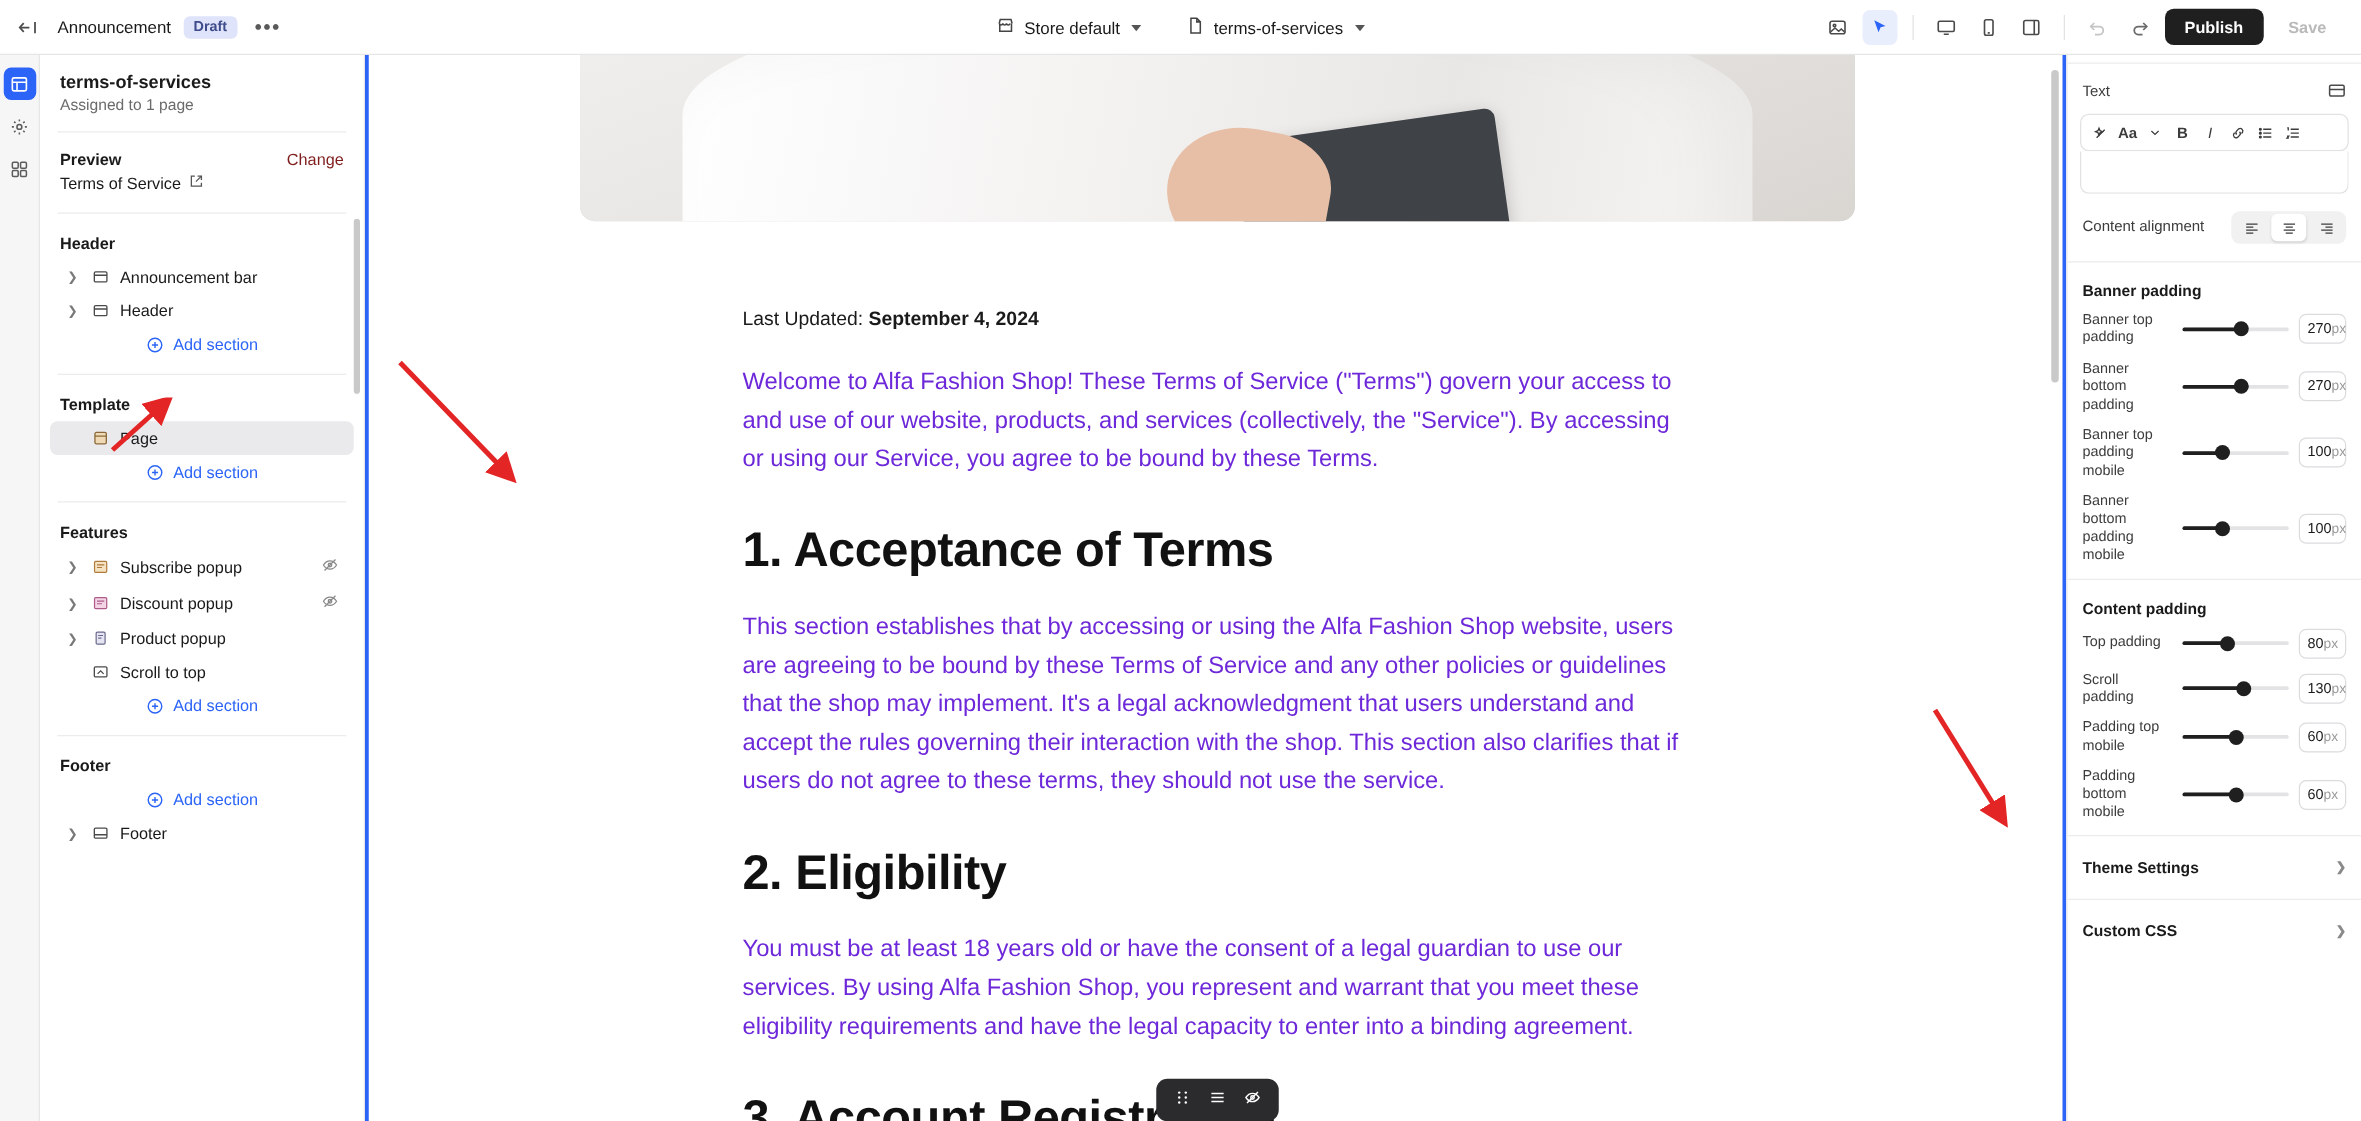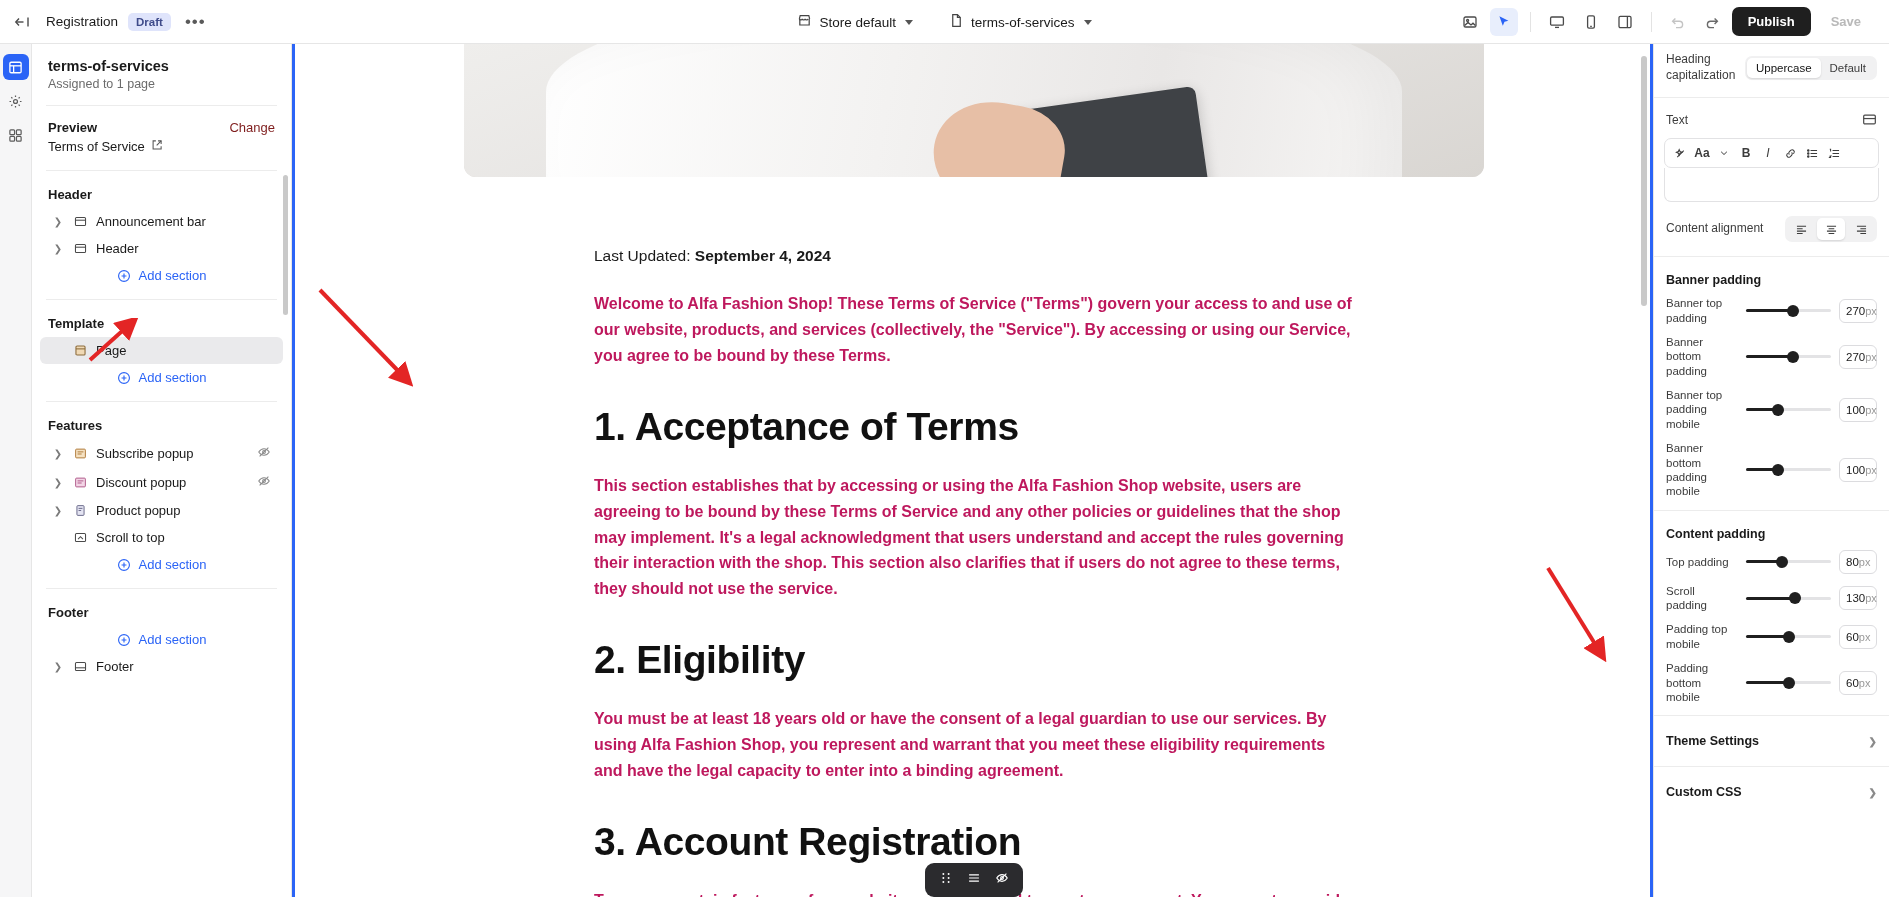--- a/index.html
+++ b/index.html
@@ -151,21 +151,21 @@
   .hero-hand {
     position: absolute; left: 46%; top: 44%; width: 130px; height: 110px;
     background: #e7bfa6; border-radius: 50% 40% 45% 55%; transform: rotate(10deg);
   }
   .content { padding: 70px 130px 0 130px; }
   .p-last {
     font-size: 15.5px; color: #1a1a1a; margin: 0 0 26px 0;
   }
   .p-last b { font-weight: 700; }
   .p-body {
-    font-size: 16px; line-height: 1.62; color: #be185d; margin: 0 0 36px 0; font-weight: bold;
+    font-size: 19px; line-height: 1.62; color: #6d28d9; margin: 0 0 36px 0;
   }
   .h-sec {
     font-size: 39px; font-weight: 800; letter-spacing: -0.4px;
     margin: 0 0 24px 0; color: #111;
   }
   .canvas-scroll {
     position: absolute; right: 6px; top: 12px; width: 6px; height: 250px;
     background: #c9c9c9; border-radius: 4px;
   }
   .canvas-accent-right { position: absolute; right: 0; top: 0; bottom: 0; width: 3px; background: #2b64f6; }
@@ -247,21 +247,21 @@
 
   <div class="topbar">
     <div class="tb-left">
       <div class="icon-btn">
         <svg width="16" height="16" viewBox="0 0 16 16" fill="none" stroke="currentColor" stroke-width="1.4">
           <path d="M14 3.5v9"></path>
             <path d="M9.5 8H2.5"></path>
             <path d="M5 4.5L1.8 8 5 11.5"></path>
         </svg>
       </div>
-      <span class="doc-title">Registration</span>
+      <span class="doc-title">Announcement</span>
       <span class="badge-draft">Draft</span>
       <span class="dots">•••</span>
     </div>
 
     <div class="tb-center">
       <div class="selector">
         <span>
           <svg width="15" height="15" viewBox="0 0 16 16" fill="none" stroke="#444" stroke-width="1.3">
             <path d="M2.5 6.2L3.4 2.8h9.2l.9 3.4"></path>
               <path d="M3 6.2v6.6h10V6.2"></path>
@@ -577,27 +577,20 @@
               </svg>
           </span>
         </div>
       </div>
       <div class="canvas-scroll"></div>
       <div class="canvas-accent-right"></div>
     </div>
 
     <div class="rightpanel">
 
-      <div class="rp-row">
-        <span class="rp-label">Heading capitalization</span>
-        <div class="seg">
-          <span class="seg-item active">Uppercase</span>
-          <span class="seg-item">Default</span>
-        </div>
-      </div>
 
       <div class="rp-sep"></div>
 
       <div class="rp-head-row">
         <span class="rp-label">Text</span>
         <span>
           <svg width="15" height="15" viewBox="0 0 16 16" fill="none" stroke="#4a4a4a" stroke-width="1.3">
               <rect x="1.8" y="3.4" width="12.4" height="9.2" rx="1.2"></rect>
               <path d="M1.8 7h12.4"></path>
             </svg>

